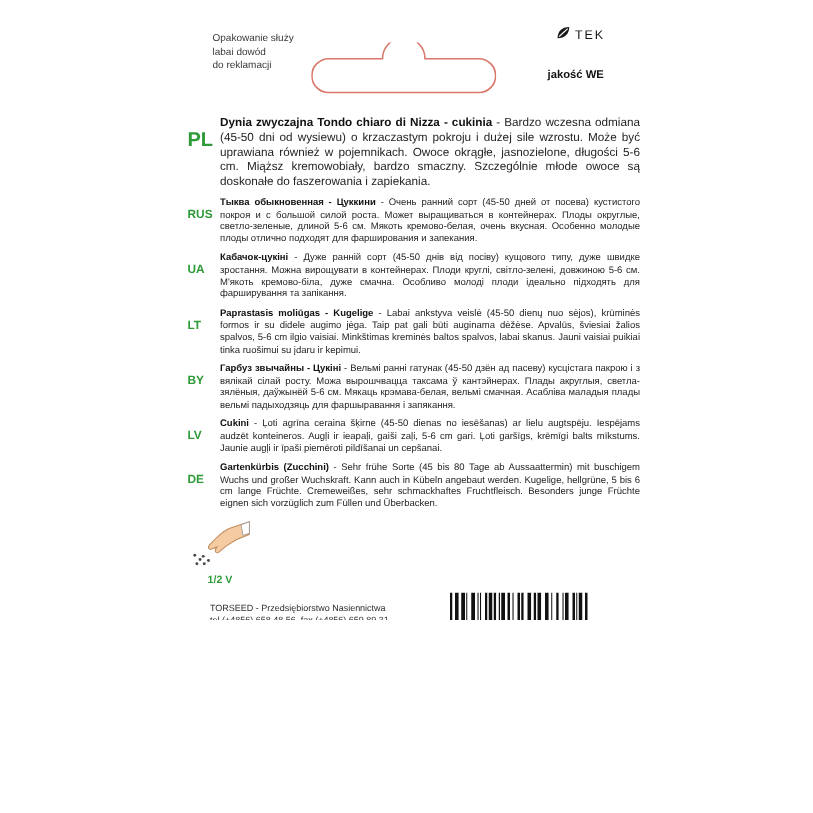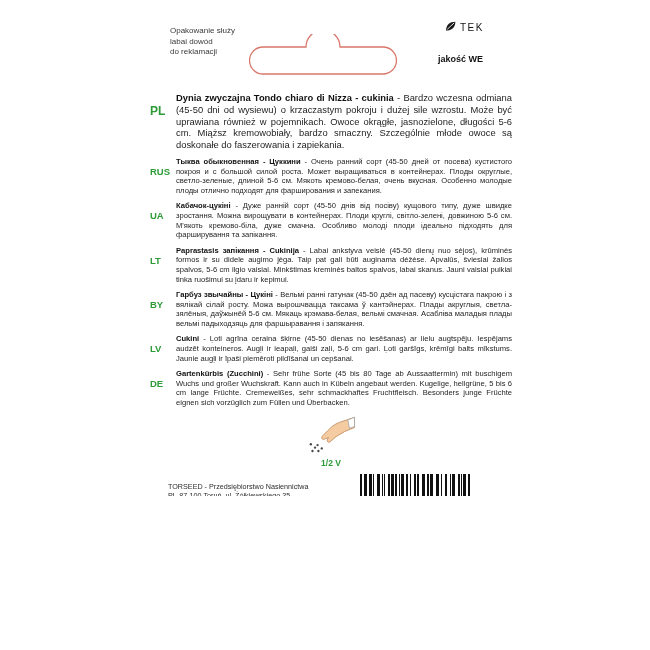--- a/index.html
+++ b/index.html
@@ -15,25 +15,25 @@
   .brand{position:absolute;left:294px;top:4px;display:flex;align-items:center;gap:3px;
          font-size:10px;letter-spacing:1.5px;color:#141414;}
   .quality{position:absolute;left:288px;top:38px;font-size:9px;font-weight:bold;color:#111;}
 
   
   .langs{margin-top:8px;}
   .lang-row{display:flex;margin-bottom:6px;}
   .lang-code{flex:none;width:26px;font-weight:bold;color:#2e9b38;font-size:9.5px;padding-top:9px;}
   .lang-text{flex:1;text-align:justify;font-size:7.6px;line-height:9.6px;color:#242424;}
   .lang-text b{color:#111;}
-  .lang-row.pl .lang-code{font-size:12px;padding-top:12px;}
+  .lang-row.pl .lang-code{font-size:16px;padding-top:12px;}
   .lang-row.pl .lang-text{font-size:9.4px;line-height:11.8px;}
 
   
-  .pictos{display:flex;justify-content:center;margin-top:2px;}
+  .pictos{display:flex;margin-top:2px;}
   .picto{text-align:center;}
   .picto .glyph{height:42px;display:flex;align-items:flex-end;justify-content:center;}
   .picto .plabel{font-size:8.5px;font-weight:bold;color:#2e9b38;margin-top:2px;}
 
   
   .footer{display:flex;align-items:flex-start;margin-top:6px;padding-left:18px;}
   .company{flex:1;font-size:7.2px;line-height:9.4px;color:#2c2c2c;margin-top:8px;}
   .company span{display:block;}
   .barcode{width:152px;flex:none;}
   .bars{height:42px;white-space:nowrap;overflow:hidden;background:#fff;}
@@ -81,21 +81,21 @@
         <div class="lang-text"><b>Тыква обыкновенная - Цуккини</b> <span>- Очень ранний сорт (45-50 дней от посева) кустистого покроя и с большой силой роста. Может выращиваться в контейнерах. Плоды округлые, светло-зеленые, длиной 5-6 см. Мякоть кремово-белая, очень вкусная. Особенно молодые плоды отлично подходят для фарширования и запекания.</span></div>
       </div>
 
       <div class="lang-row">
         <div class="lang-code">UA</div>
         <div class="lang-text"><b>Кабачок-цукіні</b> <span>- Дуже ранній сорт (45-50 днів від посіву) кущового типу, дуже швидке зростання. Можна вирощувати в контейнерах. Плоди круглі, світло-зелені, довжиною 5-6 см. М'якоть кремово-біла, дуже смачна. Особливо молоді плоди ідеально підходять для фарширування та запікання.</span></div>
       </div>
 
       <div class="lang-row">
         <div class="lang-code">LT</div>
-        <div class="lang-text"><b>Paprastasis запікання - Cukinija</b> <span>- Labai ankstyva veislė (45-50 dienų nuo sėjos), krūminės formos ir su didele augimo jėga. Taip pat gali būti auginama dėžėse. Apvalūs, šviesiai žalios spalvos, 5-6 cm ilgio vaisiai. Minkštimas kreminės baltos spalvos, labai skanus. Jauni vaisiai puikiai tinka ruošimui su įdaru ir kepimui.</span></div>
+        <div class="lang-text"><b>Paprastasis moliūgas - Kugelige</b> <span>- Labai ankstyva veislė (45-50 dienų nuo sėjos), krūminės formos ir su didele augimo jėga. Taip pat gali būti auginama dėžėse. Apvalūs, šviesiai žalios spalvos, 5-6 cm ilgio vaisiai. Minkštimas kreminės baltos spalvos, labai skanus. Jauni vaisiai puikiai tinka ruošimui su įdaru ir kepimui.</span></div>
       </div>
 
       <div class="lang-row">
         <div class="lang-code">BY</div>
         <div class="lang-text"><b>Гарбуз звычайны - Цукіні</b> <span>- Вельмі ранні гатунак (45-50 дзён ад пасеву) кусцістага пакрою і з вялікай сілай росту. Можа вырошчвацца таксама ў кантэйнерах. Плады акруглыя, светла-зялёныя, даўжынёй 5-6 см. Мякаць крэмава-белая, вельмі смачная. Асабліва маладыя плады вельмі падыходзяць для фаршыравання і запякання.</span></div>
       </div>
 
       <div class="lang-row">
         <div class="lang-code">LV</div>
         <div class="lang-text"><b>Cukini</b> <span>- Ļoti agrīna ceraina šķirne (45-50 dienas no iesēšanas) ar lielu augtspēju. Iespējams audzēt konteineros. Augļi ir ieapaļi, gaiši zaļi, 5-6 cm gari. Ļoti garšīgs, krēmīgi balts mīkstums. Jaunie augļi ir īpaši piemēroti pildīšanai un cepšanai.</span></div>
@@ -124,21 +124,20 @@
         </div>
         <div class="plabel">1/2 V</div>
       </div>
 
 
     </div>
 
     <div class="footer">
       <div class="company">
         <span>TORSEED - Przedsiębiorstwo Nasiennictwa</span>
-        <span>PL-87-100 Toruń, ul. Żółkiewskiego 35</span>
         <span>tel.(+4856) 658 48 56, fax (+4856) 659 89 31</span>
         <span>www.torseed.pl   nr przeds. 04 47 51</span>
       </div>
       <div class="barcode">
         <div class="bars" id="barcode-bars"><span style="display:inline-block;height:100%;width:2px;background:#111"></span><span style="display:inline-block;height:100%;width:2px;background:#fff"></span><span style="display:inline-block;height:100%;width:3px;background:#111"></span><span style="display:inline-block;height:100%;width:2px;background:#fff"></span><span style="display:inline-block;height:100%;width:3px;background:#111"></span><span style="display:inline-block;height:100%;width:1px;background:#fff"></span><span style="display:inline-block;height:100%;width:1px;background:#111"></span><span style="display:inline-block;height:100%;width:3px;background:#fff"></span><span style="display:inline-block;height:100%;width:3px;background:#111"></span><span style="display:inline-block;height:100%;width:2px;background:#fff"></span><span style="display:inline-block;height:100%;width:1px;background:#111"></span><span style="display:inline-block;height:100%;width:1px;background:#fff"></span><span style="display:inline-block;height:100%;width:1px;background:#111"></span><span style="display:inline-block;height:100%;width:3px;background:#fff"></span><span style="display:inline-block;height:100%;width:2px;background:#111"></span><span style="display:inline-block;height:100%;width:1px;background:#fff"></span><span style="display:inline-block;height:100%;width:3px;background:#111"></span><span style="display:inline-block;height:100%;width:1px;background:#fff"></span><span style="display:inline-block;height:100%;width:2px;background:#111"></span><span style="display:inline-block;height:100%;width:2px;background:#fff"></span><span style="display:inline-block;height:100%;width:1px;background:#111"></span><span style="display:inline-block;height:100%;width:1px;background:#fff"></span><span style="display:inline-block;height:100%;width:3px;background:#111"></span><span style="display:inline-block;height:100%;width:2px;background:#fff"></span><span style="display:inline-block;height:100%;width:2px;background:#111"></span><span style="display:inline-block;height:100%;width:2px;background:#fff"></span><span style="display:inline-block;height:100%;width:1px;background:#111"></span><span style="display:inline-block;height:100%;width:3px;background:#fff"></span><span style="display:inline-block;height:100%;width:2px;background:#111"></span><span style="display:inline-block;height:100%;width:1px;background:#fff"></span><span style="display:inline-block;height:100%;width:2px;background:#111"></span><span style="display:inline-block;height:100%;width:3px;background:#fff"></span><span style="display:inline-block;height:100%;width:3px;background:#111"></span><span style="display:inline-block;height:100%;width:2px;background:#fff"></span><span style="display:inline-block;height:100%;width:2px;background:#111"></span><span style="display:inline-block;height:100%;width:1px;background:#fff"></span><span style="display:inline-block;height:100%;width:3px;background:#111"></span><span style="display:inline-block;height:100%;width:3px;background:#fff"></span><span style="display:inline-block;height:100%;width:3px;background:#111"></span><span style="display:inline-block;height:100%;width:2px;background:#fff"></span><span style="display:inline-block;height:100%;width:1px;background:#111"></span><span style="display:inline-block;height:100%;width:3px;background:#fff"></span><span style="display:inline-block;height:100%;width:2px;background:#111"></span><span style="display:inline-block;height:100%;width:3px;background:#fff"></span><span style="display:inline-block;height:100%;width:1px;background:#111"></span><span style="display:inline-block;height:100%;width:1px;background:#fff"></span><span style="display:inline-block;height:100%;width:3px;background:#111"></span><span style="display:inline-block;height:100%;width:3px;background:#fff"></span><span style="display:inline-block;height:100%;width:2px;background:#111"></span><span style="display:inline-block;height:100%;width:1px;background:#fff"></span><span style="display:inline-block;height:100%;width:1px;background:#111"></span><span style="display:inline-block;height:100%;width:1px;background:#fff"></span><span style="display:inline-block;height:100%;width:3px;background:#111"></span><span style="display:inline-block;height:100%;width:2px;background:#fff"></span><span style="display:inline-block;height:100%;width:2px;background:#111"></span></div>
         <div class="digits">
           <span>5</span>
           <span>906262</span>
           <span>013237</span>
         </div>

